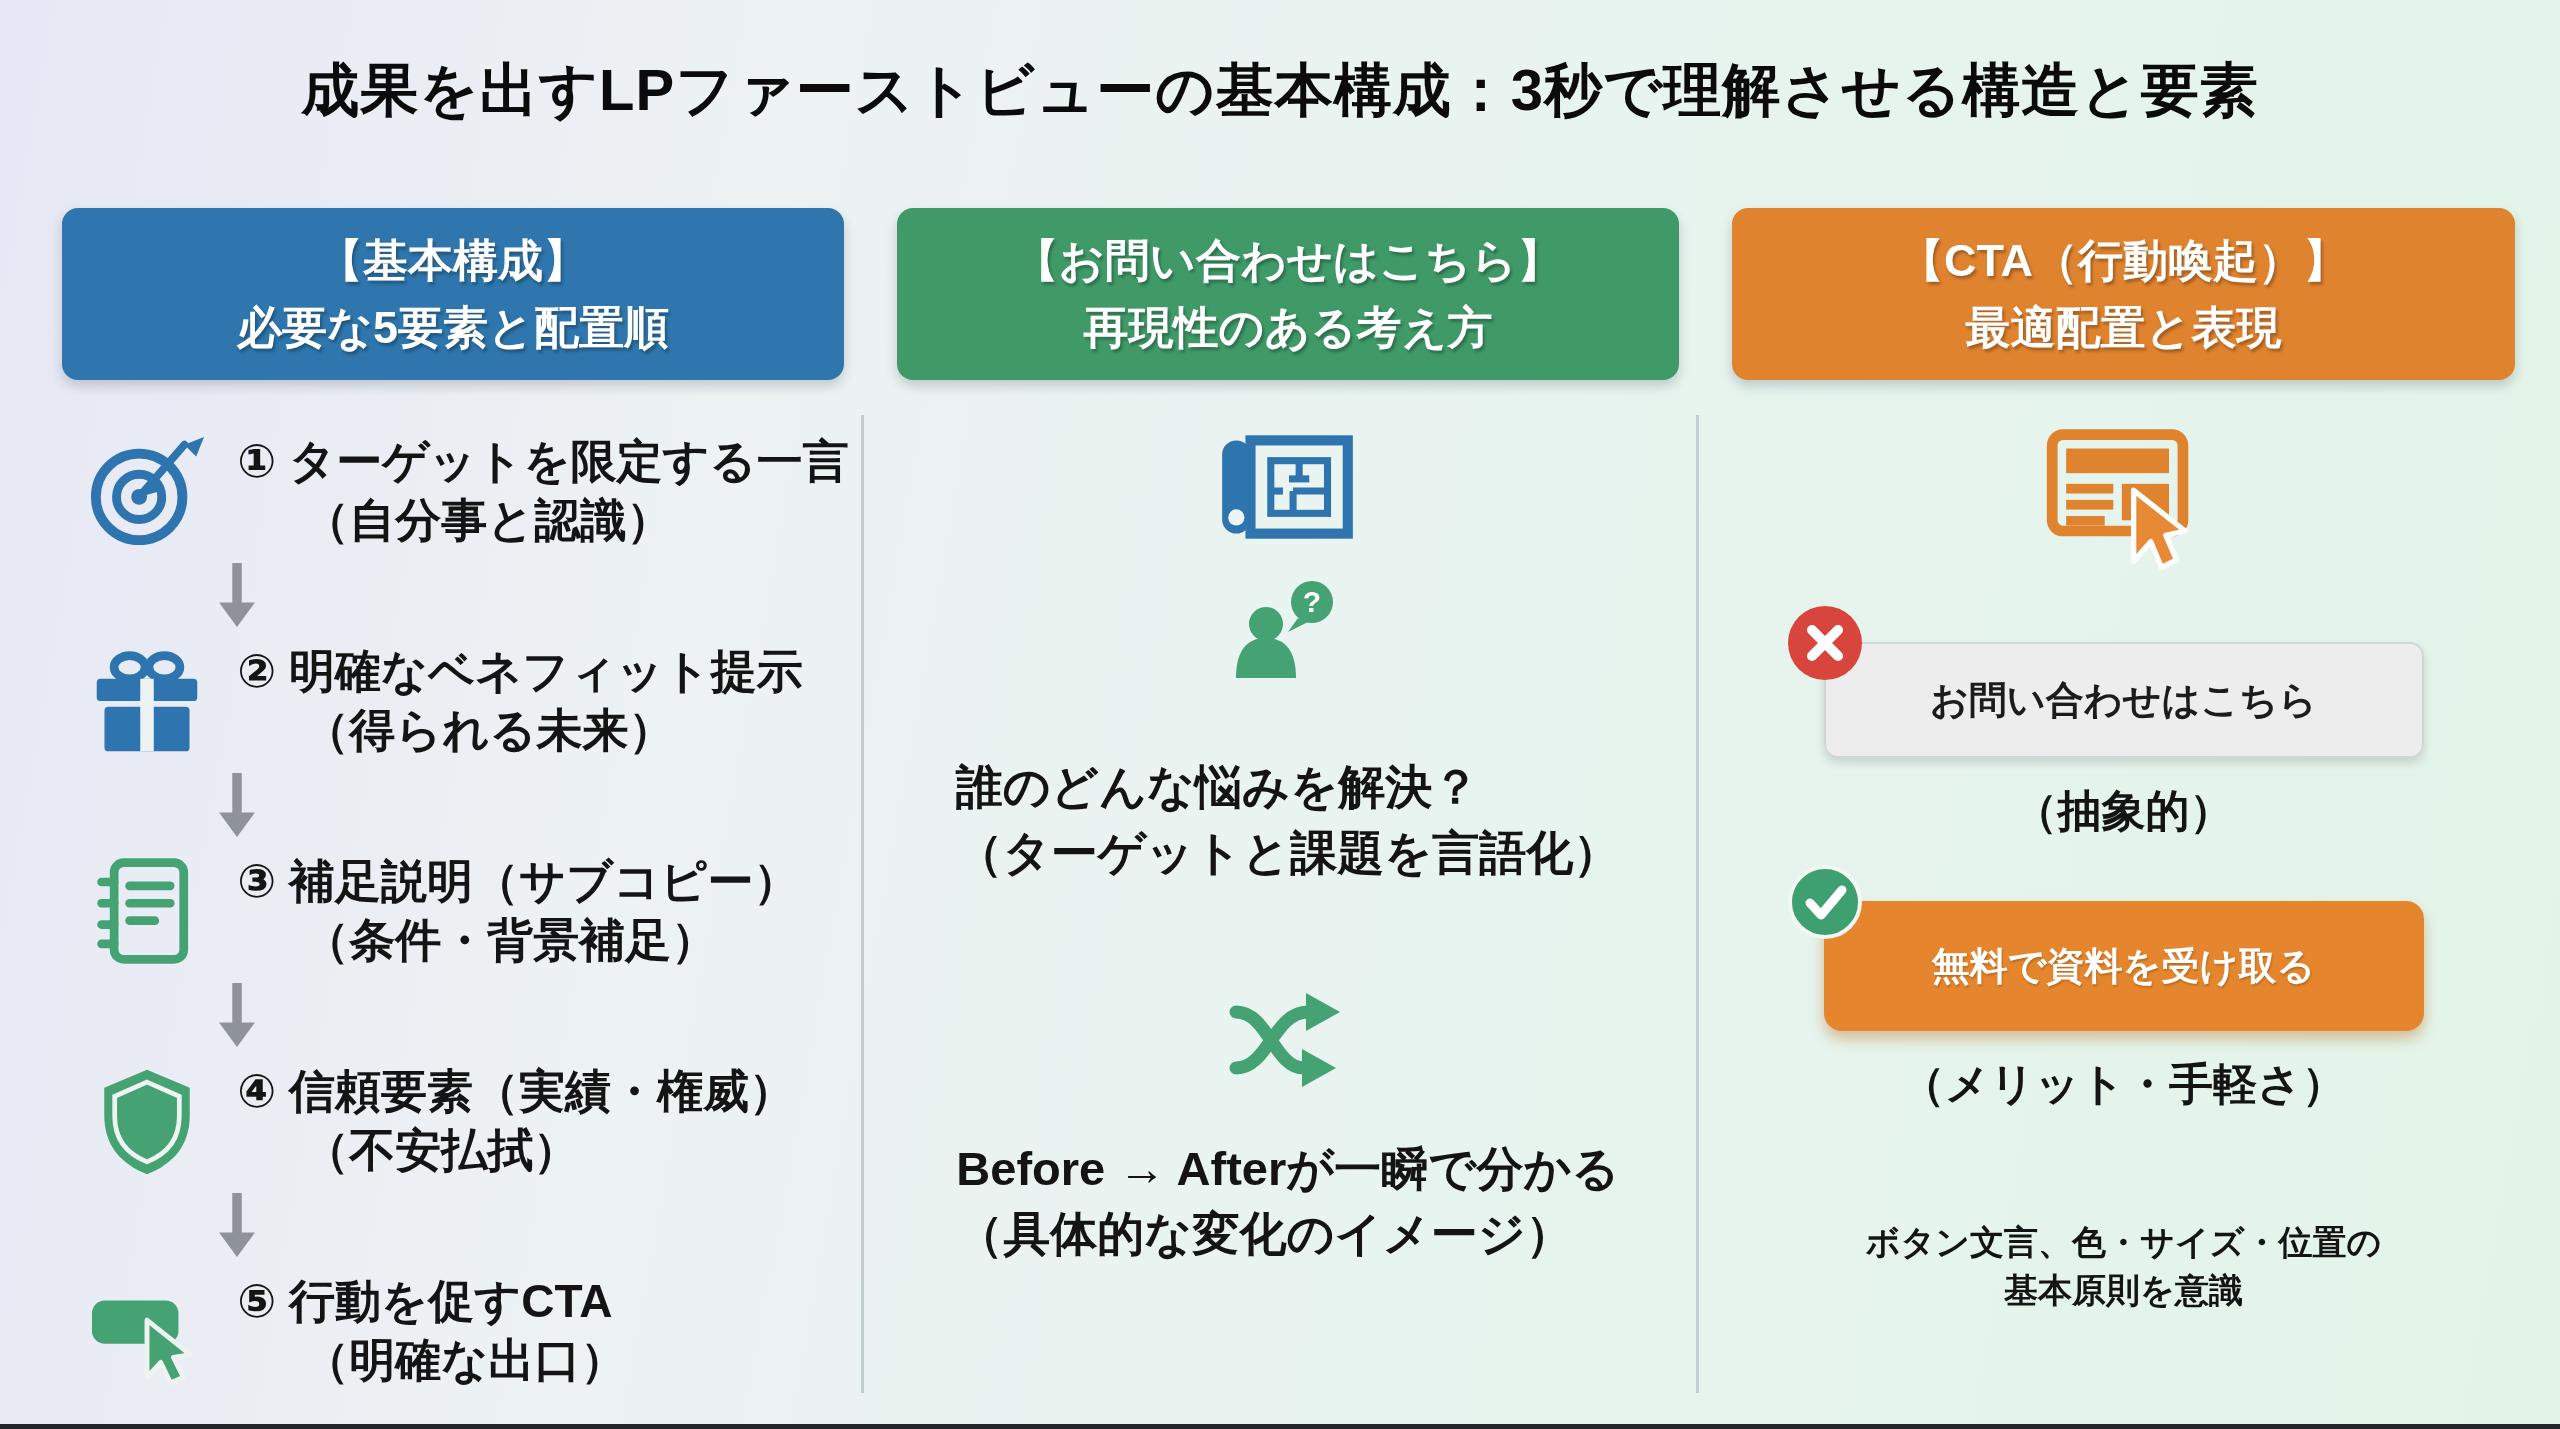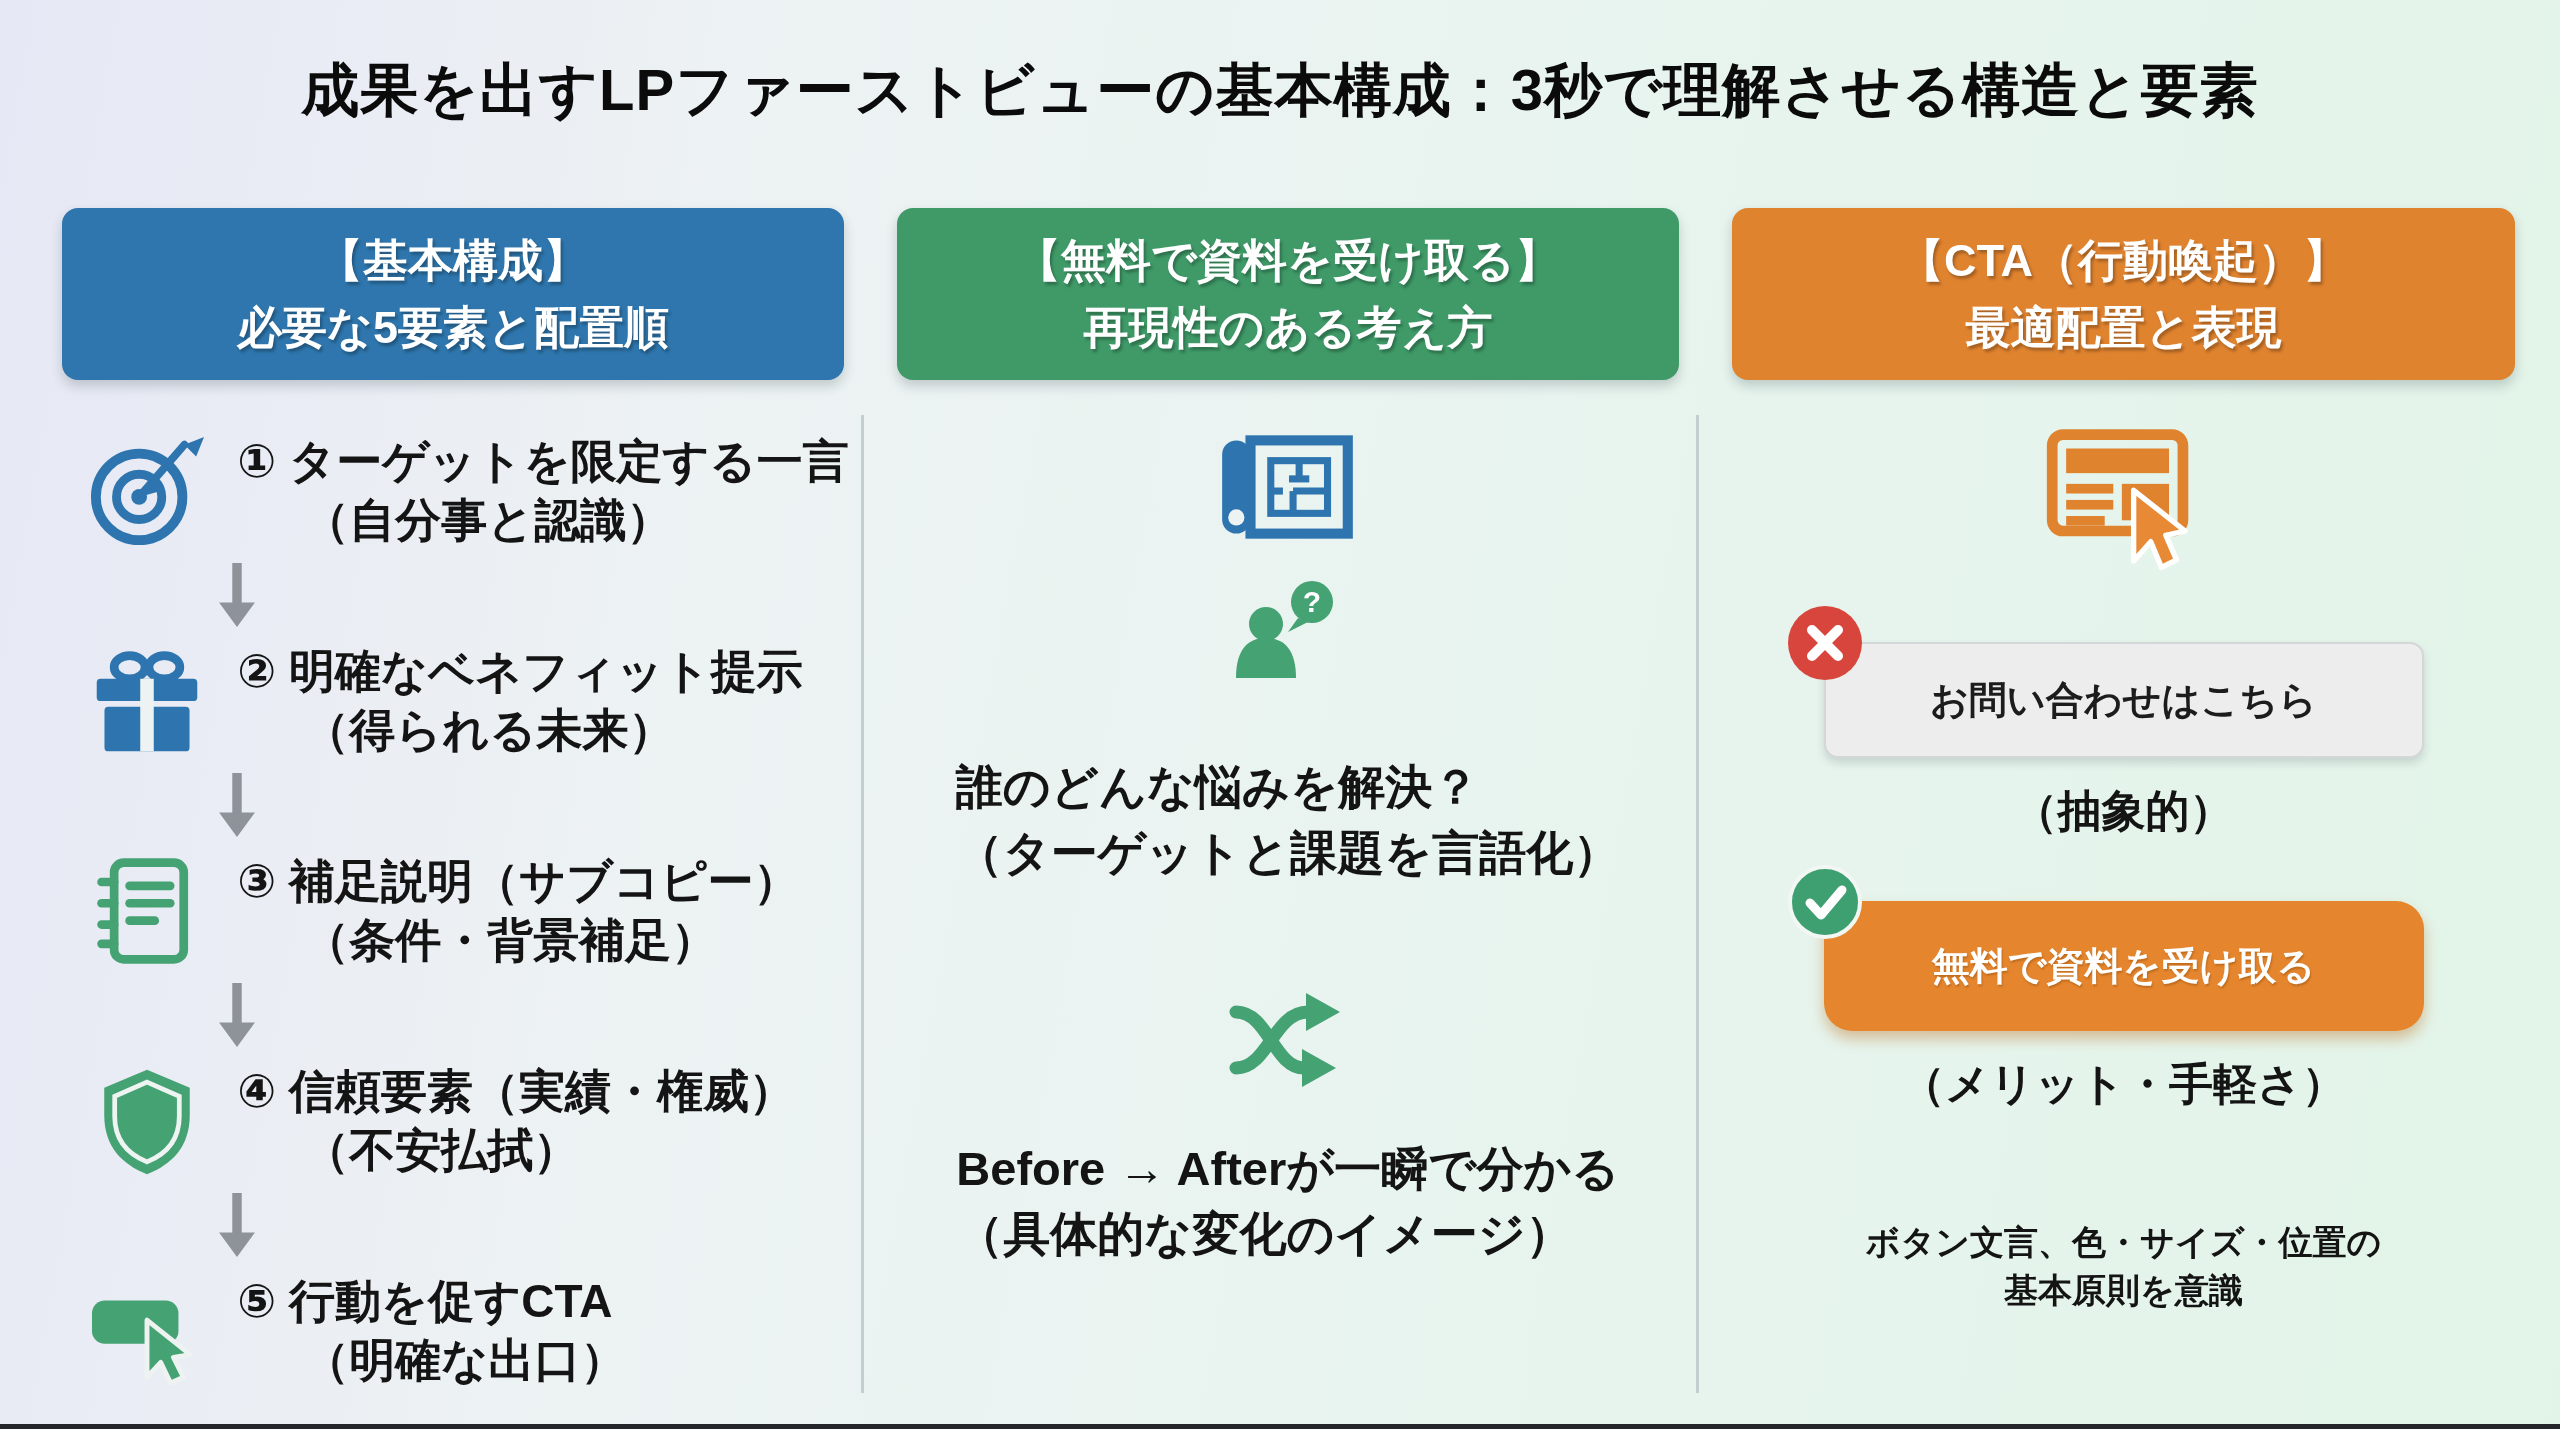--- a/index.html
+++ b/index.html
@@ -62,21 +62,21 @@
   .btnwrap{position:relative;margin-top:66px;}
   .fakebtn{
     width:600px;height:116px;display:flex;align-items:center;justify-content:center;
     font-size:38px;font-weight:800;white-space:nowrap;
   }
   .fakebtn.gray{
     background:var(--buttonGray);color:#1c1c1c;border:2px solid #d3d7d8;border-radius:14px;
     box-shadow:0 5px 9px rgba(60,70,75,.18);
   }
   .fakebtn.orange{
-    background:var(--buttonOrange);color:#fff;border-radius:28px;height:130px;
+    background:var(--buttonOrange);color:#fff;border-radius:18px;height:130px;
     text-shadow:1px 2px 2px rgba(120,60,0,.35);
     box-shadow:0 8px 14px rgba(190,110,30,.4);
   }
   .btnwrap .badge{position:absolute;left:-38px;top:-38px;}
   .btnwrap.good{margin-top:60px;}
   .cta-label{margin-top:24px;font-size:44px;font-weight:800;color:var(--textDark);}
   .cta-note{margin-top:104px;text-align:center;font-size:34px;font-weight:800;color:var(--textDark);line-height:1.42;white-space:nowrap;}
 </style>
 </head>
 <body>
@@ -200,21 +200,21 @@
           <div>⑤ 行動を促すCTA</div>
           <div class="sub">（明確な出口）</div>
         </div>
       </div>
 
     </div>
   </section>
 
   <section class="col col-mid">
     <header class="colhead green">
-      <div>【無料で資料を受け取る】</div>
+      <div>【お問い合わせはこちら】</div>
       <div>再現性のある考え方</div>
     </header>
 
     <div class="mid-icon mi-blueprint">
       <svg width="152" height="122" viewBox="0 0 150 120">
         <rect x="10" y="14" width="28" height="92" rx="14" fill="#2e75b0"></rect>
         <circle cx="24" cy="90" r="8" fill="#edf2f3"></circle>
         <rect x="38" y="14" width="96" height="92" fill="none" stroke="#2e75b0" stroke-width="10"></rect>
         <rect x="58" y="34" width="56" height="52" fill="none" stroke="#2e75b0" stroke-width="7"></rect>
         <line x1="86" y1="34" x2="86" y2="52" stroke="#2e75b0" stroke-width="7"></line>

